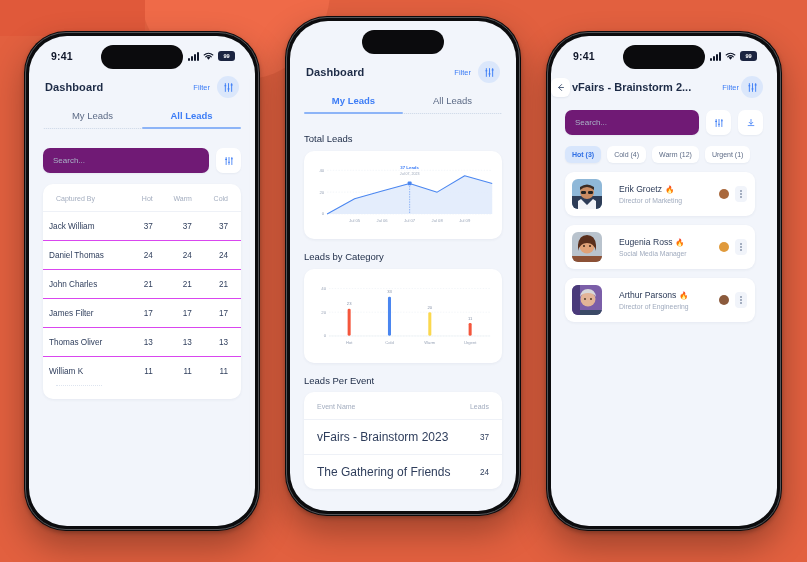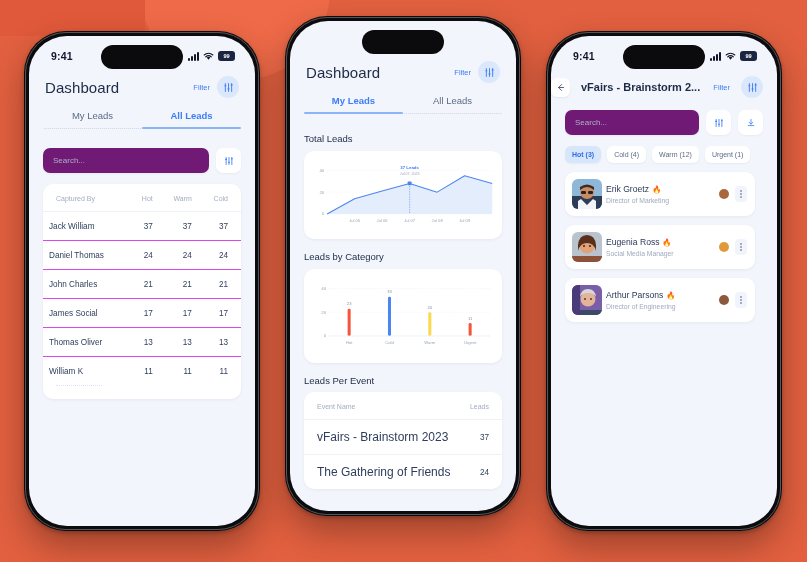--- a/index.html
+++ b/index.html
@@ -62,21 +62,21 @@
     width: 17px; height: 9.5px; border-radius: 3px; background: #1b2440;
     color:#fff; font-size:5.6px; font-weight:700; display:flex;
     align-items:center; justify-content:center; letter-spacing:-.2px;
   }
 
   
   .appbar {
     display: flex; align-items: center; justify-content: space-between;
     padding: 6px 16px 0 16px;
   }
-  .apptitle { font-size: 15px; font-weight: 400; color: #1d2b46; letter-spacing:.1px;}
+  .apptitle { font-size: 11px; font-weight: 700; color: #1d2b46; letter-spacing:.1px;}
   .appbar-right { display: flex; align-items: center; gap: 7px; }
   .filter-label { font-size: 7.5px; color: #3d7df6; font-weight: 500;}
   .icon-circle {
     width: 22px; height: 22px; border-radius: 50%; background: #dbe7fb;
     display: flex; align-items: center; justify-content: center;
   }
 
   .tabs { display: flex; margin: 12px 0 0 0; padding: 0 14px; }
   .tab { flex: 1; text-align: center; padding-bottom: 7px; font-size: 9.5px; color: #5d6b86; }
   .tab.active { color: #3d7df6; font-weight: 600; }
@@ -131,33 +131,33 @@
 
   
   .evt-head { display:flex; justify-content:space-between; padding: 11px 13px 9px 13px;
               font-size: 7px; color:#a3adbf; }
   .evt-row { display:flex; justify-content:space-between; align-items:center;
              padding: 10px 13px; border-top: 1px solid #eef1f7; }
   .evt-name { font-size: 12px; color:#2f3e5c; }
   .evt-cnt { font-size: 8.2px; color:#2f3e5c; }
 
   
-  .appbar3 { display:flex; align-items:center; gap:11px; padding: 6px 14px 0 0; }
+  .appbar3 { display:flex; align-items:center; gap:2px; padding: 6px 14px 0 0; }
   .back-btn { width:19px; height:19px; border-radius:6px; background:#fff;
               display:flex; align-items:center; justify-content:center;
               box-shadow:0 1px 2px rgba(27,45,88,.08); }
   .title3 { font-size: 11px; font-weight:600; color:#1d2b46; flex:1; white-space:nowrap;
             overflow:hidden; }
   .chips { display:flex; gap:6px; padding: 11px 14px 0 14px; }
   .chip { font-size: 7px; color:#5d6b86; background:#fff; border-radius:6px;
           padding: 5px 7px; box-shadow:0 1px 2px rgba(27,45,88,.05); }
   .chip.active { background:#d8e6fc; color:#2f6fe4; font-weight:600; }
   .contact {
     background:#fff; border-radius:9px; margin: 9px 22px 0 14px;
-    display:flex; align-items:center; gap:4px; padding: 7px 8px 7px 7px;
+    display:flex; align-items:center; gap:17px; padding: 7px 8px 7px 7px;
     box-shadow:0 1px 3px rgba(27,45,88,.06);
   }
   .avatar { width:30px; height:30px; border-radius:6px; flex:none; overflow:hidden; position:relative;}
   .c-info { flex:1; min-width:0; }
   .c-name { font-size:8.6px; color:#2b3a57; font-weight:500; display:flex; align-items:center; gap:3px;}
   .c-role { font-size:6.8px; color:#a0abbe; margin-top:2.5px; }
   .flame { font-size:7.5px; }
   .mini-av { width:10px; height:10px; border-radius:50%; flex:none; }
   .dots-btn { width:12px; height:16px; border-radius:4px; background:#f1f4fa;
               display:flex; flex-direction:column; align-items:center; justify-content:center; gap:1.5px;}
@@ -266,21 +266,21 @@
               <td>24</td>
               <td class="last">24</td>
             </tr>
             <tr>
               <td class="nm">John Charles</td>
               <td>21</td>
               <td>21</td>
               <td class="last">21</td>
             </tr>
             <tr>
-              <td class="nm">James Social</td>
+              <td class="nm">James Filter</td>
               <td>17</td>
               <td>17</td>
               <td class="last">17</td>
             </tr>
             <tr>
               <td class="nm">Thomas Oliver</td>
               <td>13</td>
               <td>13</td>
               <td class="last">13</td>
             </tr>

